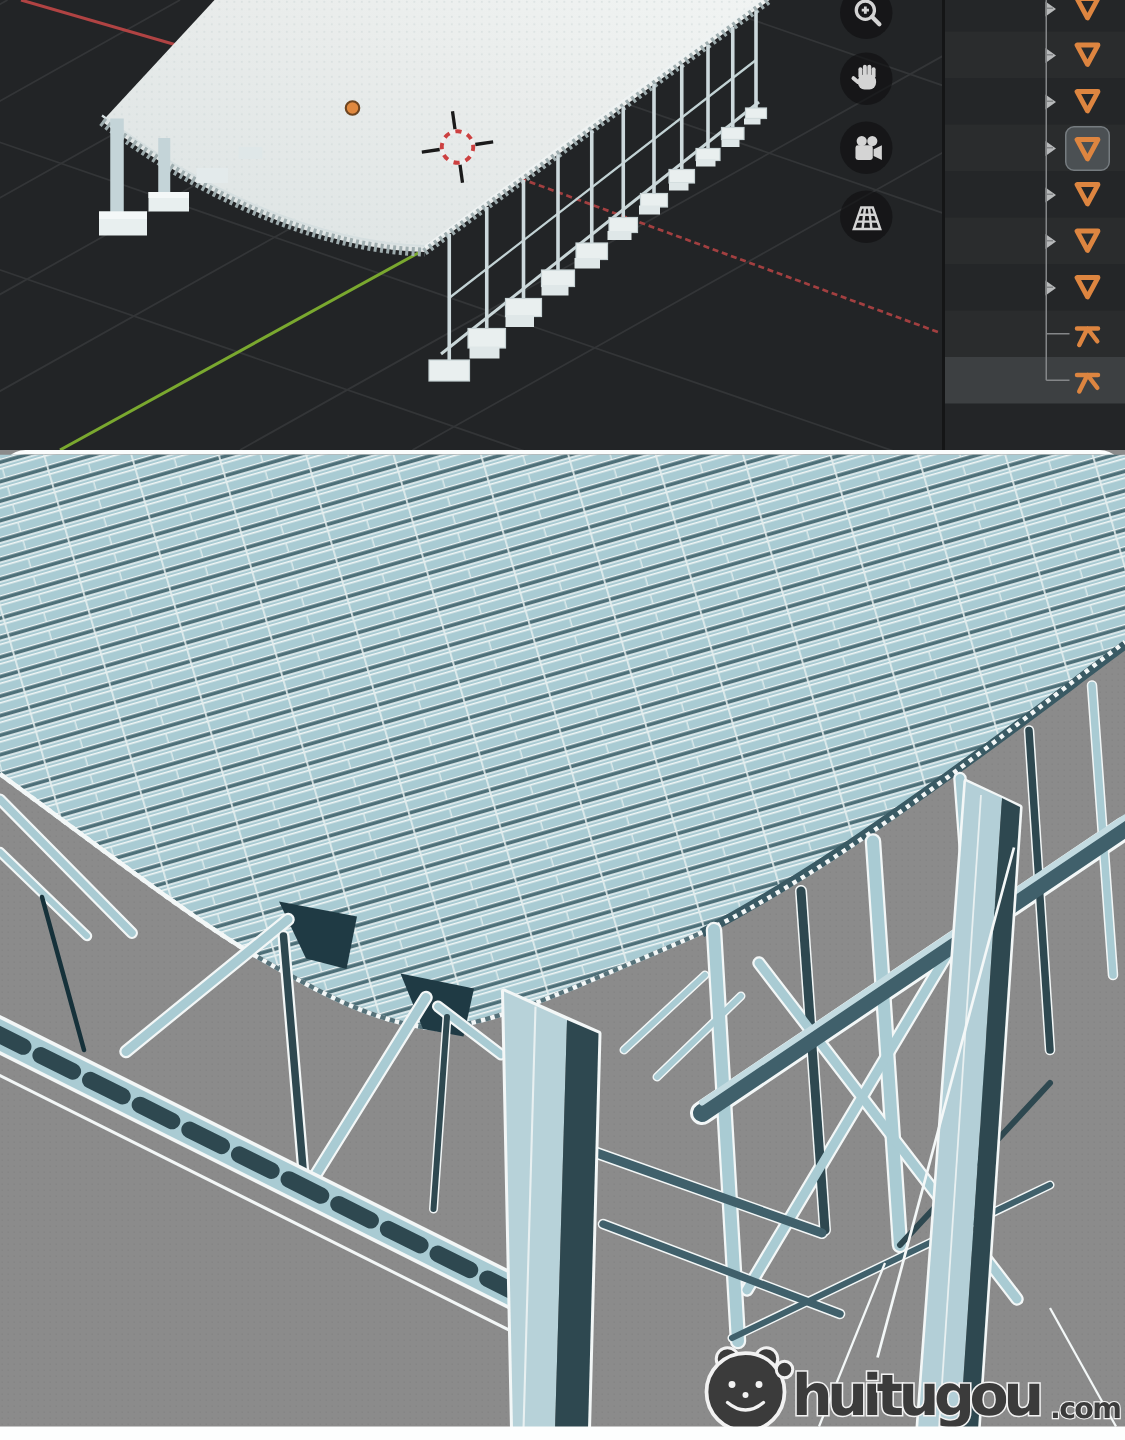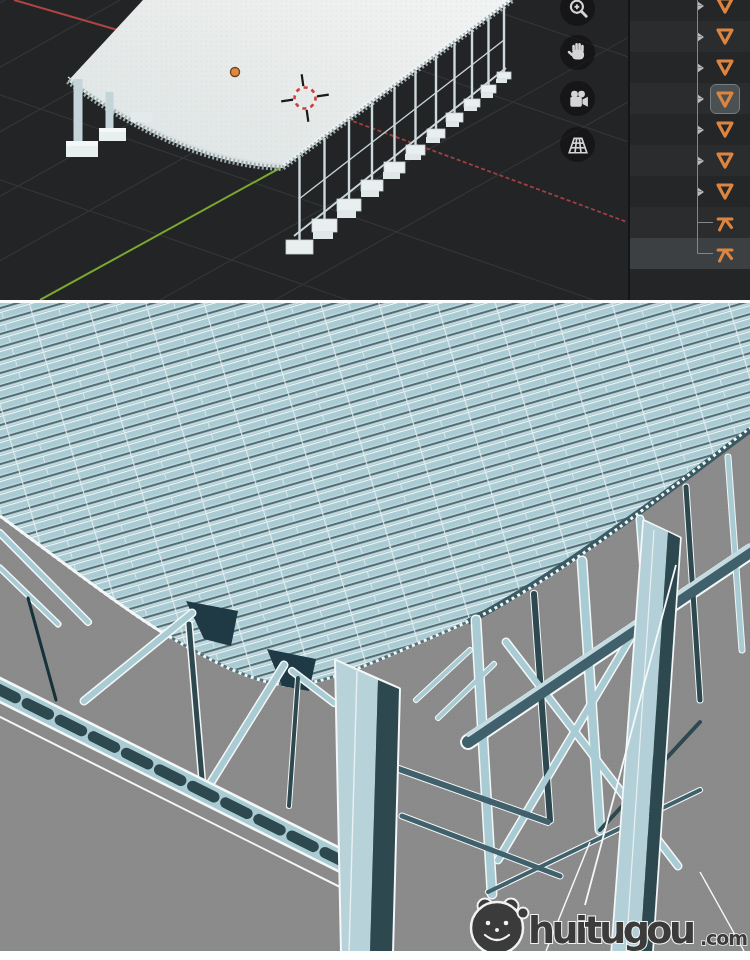--- a/index.html
+++ b/index.html
@@ -22,21 +22,21 @@
   .expander{position:absolute;left:67px;top:11px;width:0;height:0;
      border-left:7px solid var(--expander-gray,#b7b9ba);border-top:5px solid transparent;border-bottom:5px solid transparent;cursor:pointer;}
   .o-icon{position:absolute;left:84px;top:4px;width:22px;height:22px;cursor:pointer;}
   .o-icon svg{width:22px;height:22px;display:block;}
   .o-icon.active{left:80px;top:1px;padding:3px;background:var(--active-icon-bg,#4b5053);
      border:1px solid var(--active-icon-border,#767c80);border-radius:6px;}
   .mesh-tri{fill:none;stroke:var(--icon-orange,#dd8540);stroke-width:3.2;stroke-linejoin:round;}
   .empty-ax{fill:none;stroke:var(--icon-orange,#dd8540);stroke-width:3;stroke-linecap:round;}
   .treelines{position:absolute;left:0;top:0;pointer-events:none;}
   
-  .bottom{position:relative;width:750px;height:660px;border-top:3px solid #fbfdfd;box-sizing:border-box;}
+  .bottom{position:relative;width:750px;height:660px;border-top:3px solid #fbfdfd;box-sizing:border-box;border-radius:17px;}
   .mL{stroke:var(--panel-light,#a9cbd3);}
   .mL2{stroke:#c3dbe1;}
   .mD{stroke:var(--steel-dark,#2e4850);}
   .mG{stroke:var(--girt-dark,#40606b);}
   .halo{stroke:var(--edge-white,#f3f7f7);}
   .wm-text{fill:var(--watermark-ink,#3b3b3b);stroke:var(--watermark-halo,#f2f2f2);paint-order:stroke;
            font-family:"DejaVu Sans",sans-serif;font-weight:bold;}
 </style>
 </head>
 <body>

